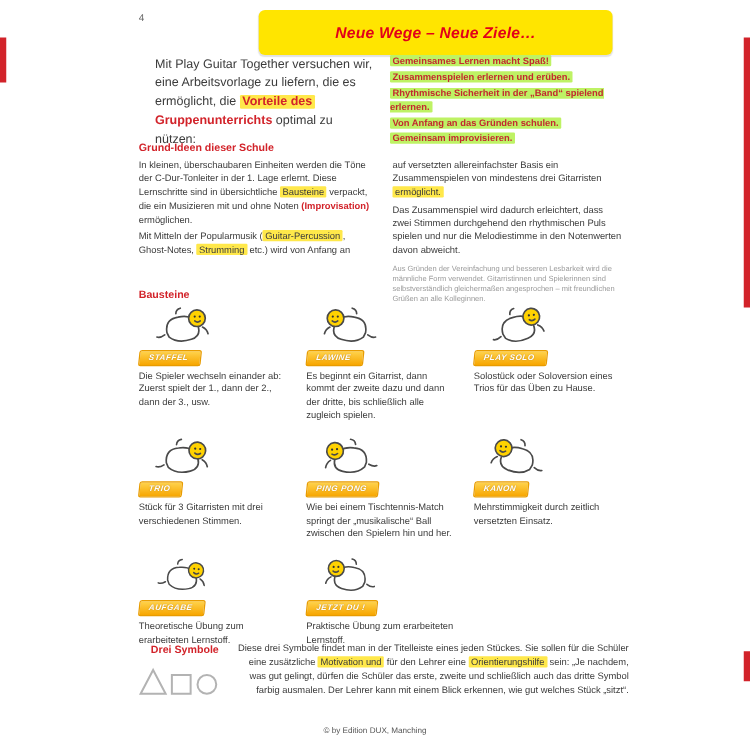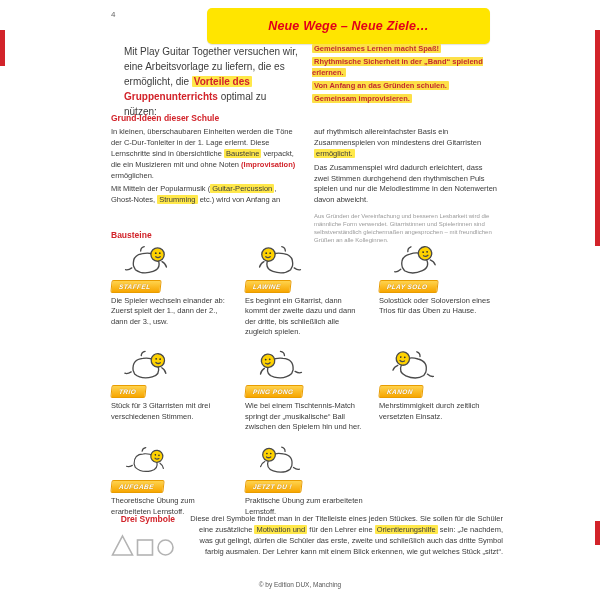--- a/index.html
+++ b/index.html
@@ -30,21 +30,21 @@
   }
 
   .hl { background:#ffe84a; padding:0 2px; border-radius:1px; }
   .red { color:#d2232a; font-weight:bold; }
 
   .intro { position:absolute; left:124px; top:44px; width:374px; display:flex; gap:12px; }
   .intro-left  { width:176px; font-size:10px; line-height:1.5; }
   .benefits { flex:1; font-size:7.5px; line-height:1.45; }
   .benefit-line { margin-bottom:2px; }
   .benefit-line span {
-    background:#fde047; color:#c22a2e; font-weight:bold; padding:0 2px; border-radius:1px;
+    background:#bef264; color:#c22a2e; font-weight:bold; padding:0 2px; border-radius:1px;
   }
 
   .sec-heading { position:absolute; color:#d2232a; font-weight:bold; font-size:8.5px; }
   .gi-heading { left:111px; top:113px; }
   .bs-heading { left:111px; top:230px; }
 
   .gi-cols { position:absolute; left:111px; top:127px; width:388px; display:flex; gap:15px; }
   .gi-left  { width:188px; font-size:7.5px; line-height:1.45; }
   .gi-right { flex:1; font-size:7.5px; line-height:1.45; }
   .gi-left p + p, .gi-right p + p { margin-top:3px; }
@@ -116,35 +116,36 @@
   <div class="title-banner">
     <span>Neue Wege – Neue Ziele…</span>
   </div>
 
   <div class="intro">
     <div class="intro-left">
       <span>Mit Play Guitar Together versuchen wir, eine Arbeitsvorlage zu liefern, die es ermöglicht, die </span><span class="hl red">Vorteile des</span><span> </span><span class="red">Gruppenunterrichts</span><span> optimal zu nützen:</span>
     </div>
     <div class="benefits">
       <div class="benefit-line"><span>Gemeinsames Lernen macht Spaß!</span></div>
+      <div class="benefit-line"><span>Zusammenspielen erlernen und erüben.</span></div>
       <div class="benefit-line"><span>Rhythmische Sicherheit in der „Band“ spielend erlernen.</span></div>
       <div class="benefit-line"><span>Von Anfang an das Gründen schulen.</span></div>
       <div class="benefit-line"><span>Gemeinsam improvisieren.</span></div>
     </div>
   </div>
 
   <div class="sec-heading gi-heading">Grund-Ideen dieser Schule</div>
 
   <div class="gi-cols">
     <div class="gi-left">
       <p><span>In kleinen, überschaubaren Einheiten werden die Töne der C-Dur-Tonleiter in der 1. Lage erlernt. Diese Lernschritte sind in übersichtliche </span><span class="hl">Bausteine</span><span> verpackt, die ein Musizieren mit und ohne Noten </span><span class="red">(Improvisation)</span><span> ermöglichen.</span></p>
       <p><span>Mit Mitteln der Popularmusik (</span><span class="hl">Guitar-Percussion</span><span>, Ghost-Notes, </span><span class="hl">Strumming</span><span> etc.) wird von Anfang an</span></p>
     </div>
     <div class="gi-right">
-      <p><span>auf rhythmisch allereinfachster Basis ein Zusammenspielen von mindestens drei Gitarristen </span><span class="hl">ermöglicht.</span></p>
+      <p><span>auf versetzten allereinfachster Basis ein Zusammenspielen von mindestens drei Gitarristen </span><span class="hl">ermöglicht.</span></p>
       <p>Das Zusammenspiel wird dadurch erleichtert, dass zwei Stimmen durchgehend den rhythmischen Puls spielen und nur die Melodiestimme in den Notenwerten davon abweicht.</p>
       <div class="fine-print">Aus Gründen der Vereinfachung und besseren Lesbarkeit wird die männliche Form verwendet. Gitarristinnen und Spielerinnen sind selbstverständlich gleichermaßen angesprochen – mit freundlichen Grüßen an alle Kolleginnen.</div>
     </div>
   </div>
 
   <div class="sec-heading bs-heading">Bausteine</div>
 
   <div class="grid">
 
     <div class="cell">

